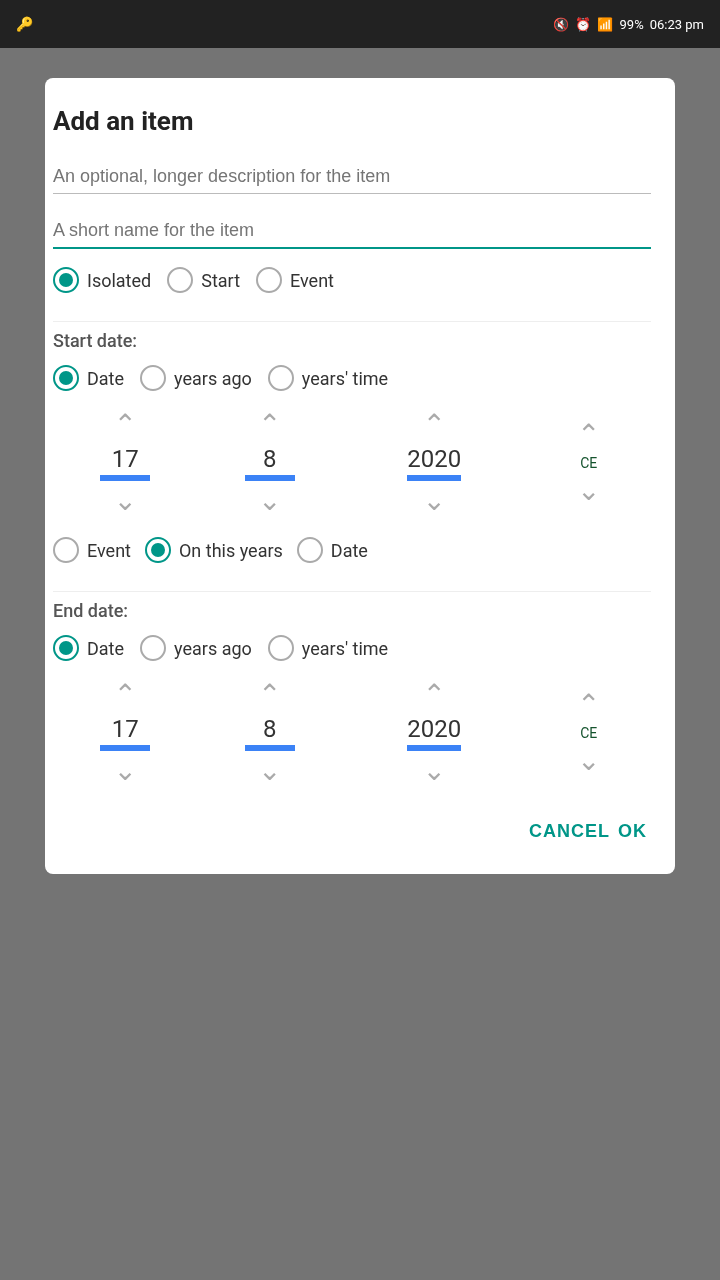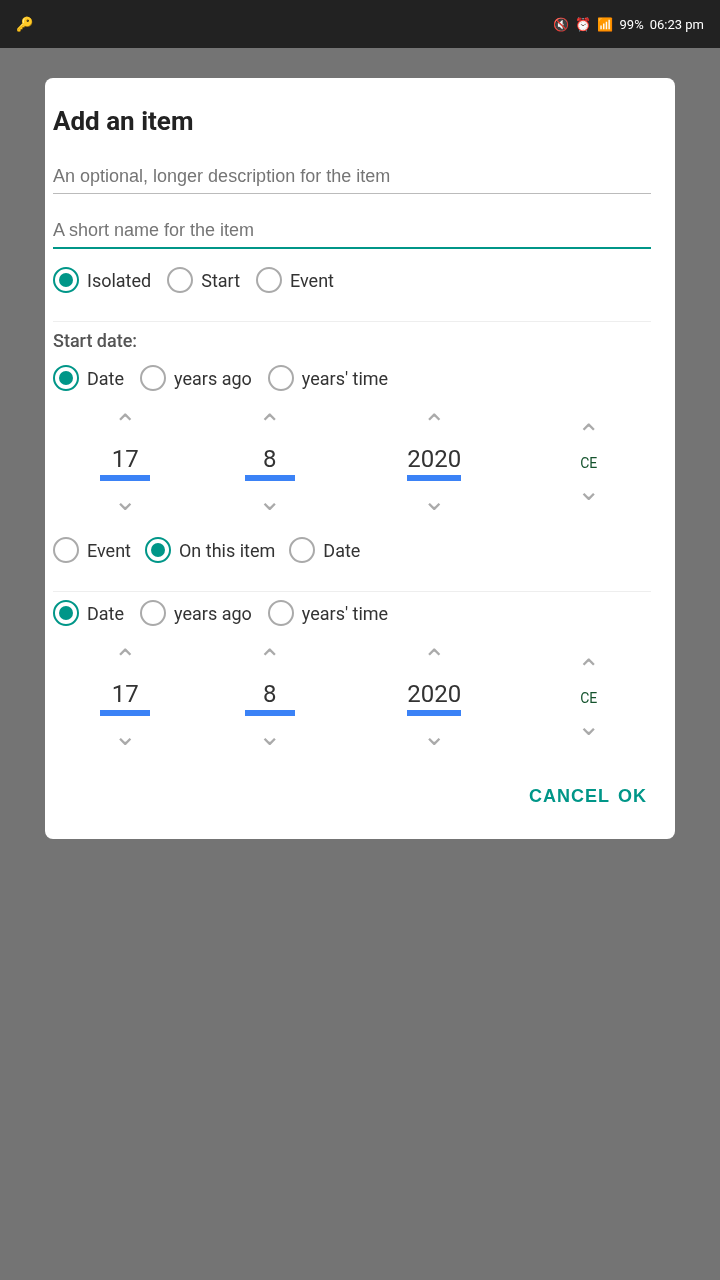--- a/index.html
+++ b/index.html
@@ -263,30 +263,31 @@
       </div>
     </div>
 
     <div class="precision-group">
       <div class="radio-option">
         <div class="radio-circle"></div>
         <span class="radio-label">Event</span>
       </div>
       <div class="radio-option">
         <div class="radio-circle selected"></div>
-        <span class="radio-label">On this item</span>
+        <span class="radio-label">On this years</span>
       </div>
       <div class="radio-option">
         <div class="radio-circle"></div>
         <span class="radio-label">Date</span>
       </div>
     </div>
 
     <div class="divider"></div>
 
+    <div class="section-label">End date:</div>
 
     <div class="radio-group">
       <div class="radio-option">
         <div class="radio-circle selected"></div>
         <span class="radio-label">Date</span>
       </div>
       <div class="radio-option">
         <div class="radio-circle"></div>
         <span class="radio-label">years ago</span>
       </div>

